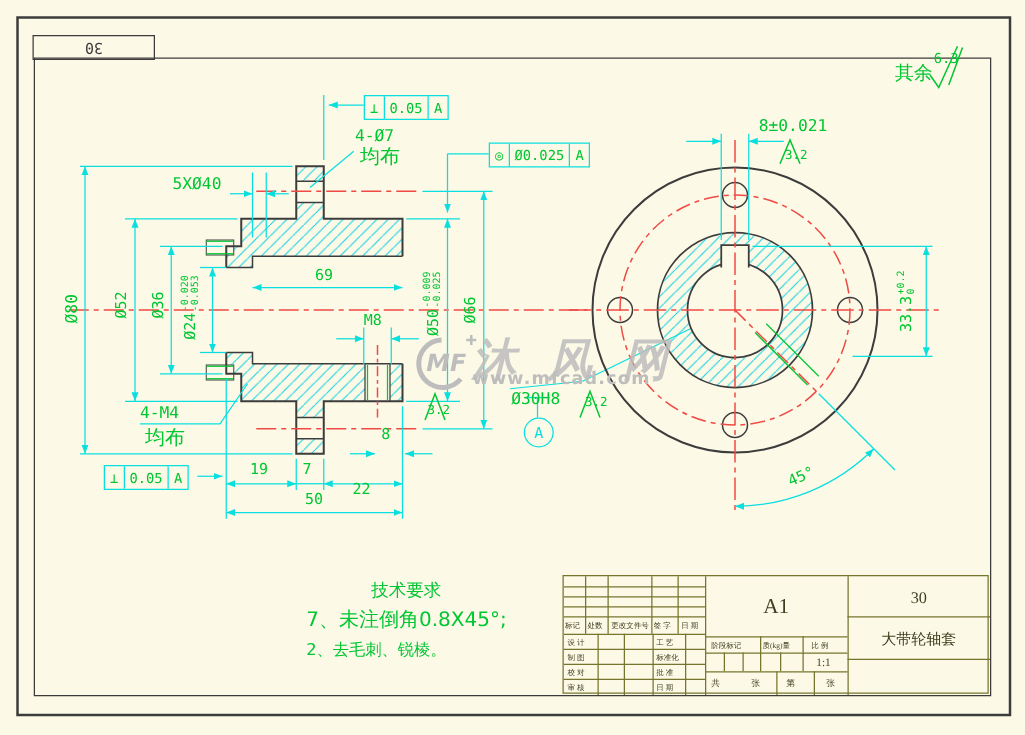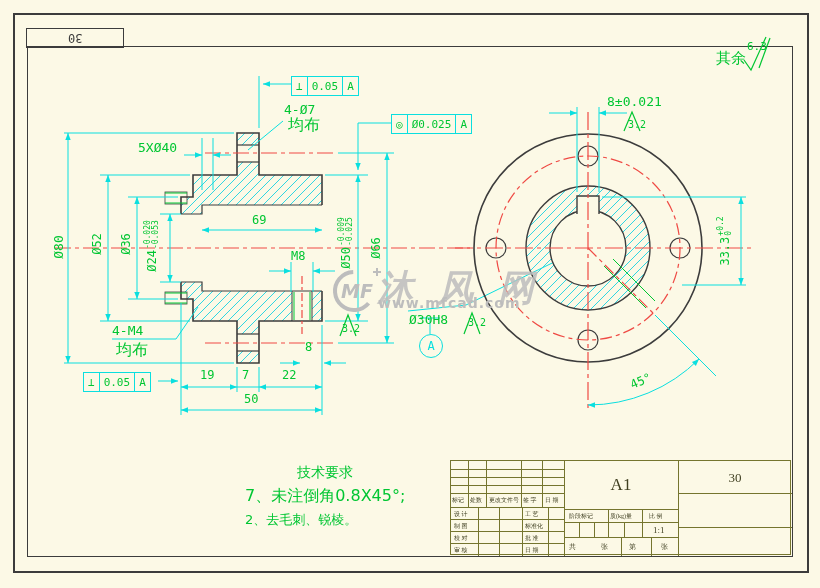--- a/index.html
+++ b/index.html
@@ -211,21 +211,21 @@
       <span>-0.009</span>
         <span>-0.025</span>
     </span>
   </div>
   <span class="rot" style="left:376px;top:248px">Ø66</span>
   <span class="t" style="left:252px;top:213px">69</span>
   <span class="t" style="left:291px;top:249px">M8</span>
   <span class="t" style="left:305px;top:340px">8</span>
   <span class="t" style="left:200px;top:368px">19</span>
   <span class="t" style="left:242px;top:368px">7</span>
-  <span class="t" style="left:282px;top:368px">22</span>
+  <span class="t" style="left:282px;top:384px">22</span>
   <span class="t" style="left:244px;top:392px">50</span>
   <span class="t" style="left:284px;top:102px;font-size:13px">4-Ø7</span>
   <span class="t cjk" style="left:288px;top:115px;font-size:16px">均布</span>
   <span class="t" style="left:112px;top:323px;font-size:13px">4-M4</span>
   <span class="t cjk" style="left:116px;top:340px;font-size:16px">均布</span>
   <span class="t" style="left:342px;top:323px;font-size:10px">3.2</span>
 
   <div class="fcf" style="left:291px;top:76px">
     <span>⊥</span>
     <span>0.05</span>
@@ -323,15 +323,16 @@
     <span class="tt" style="left:118px;top:51px">阶段标记</span>
     <span class="tt" style="left:159px;top:51px">质(kg)量</span>
     <span class="tt" style="left:198px;top:51px">比 例</span>
     <span class="tt" style="left:202px;top:64px;font-size:9px">1:1</span>
     <span class="tt" style="left:118px;top:81px;font-size:7px">共</span>
     <span class="tt" style="left:150px;top:81px;font-size:7px">张</span>
     <span class="tt" style="left:178px;top:81px;font-size:7px">第</span>
     <span class="tt" style="left:210px;top:81px;font-size:7px">张</span>
     <span class="tt" style="left:113px;top:14px;width:114px;text-align:center;font-size:17px">A1</span>
     <span class="tt" style="left:227px;top:9px;width:114px;text-align:center;font-size:13px">30</span>
+    <span class="tt" style="left:227px;top:42px;width:114px;text-align:center;font-size:12px">大带轮轴套</span>
   </div>
 
 </div>
 
 </body></html>

